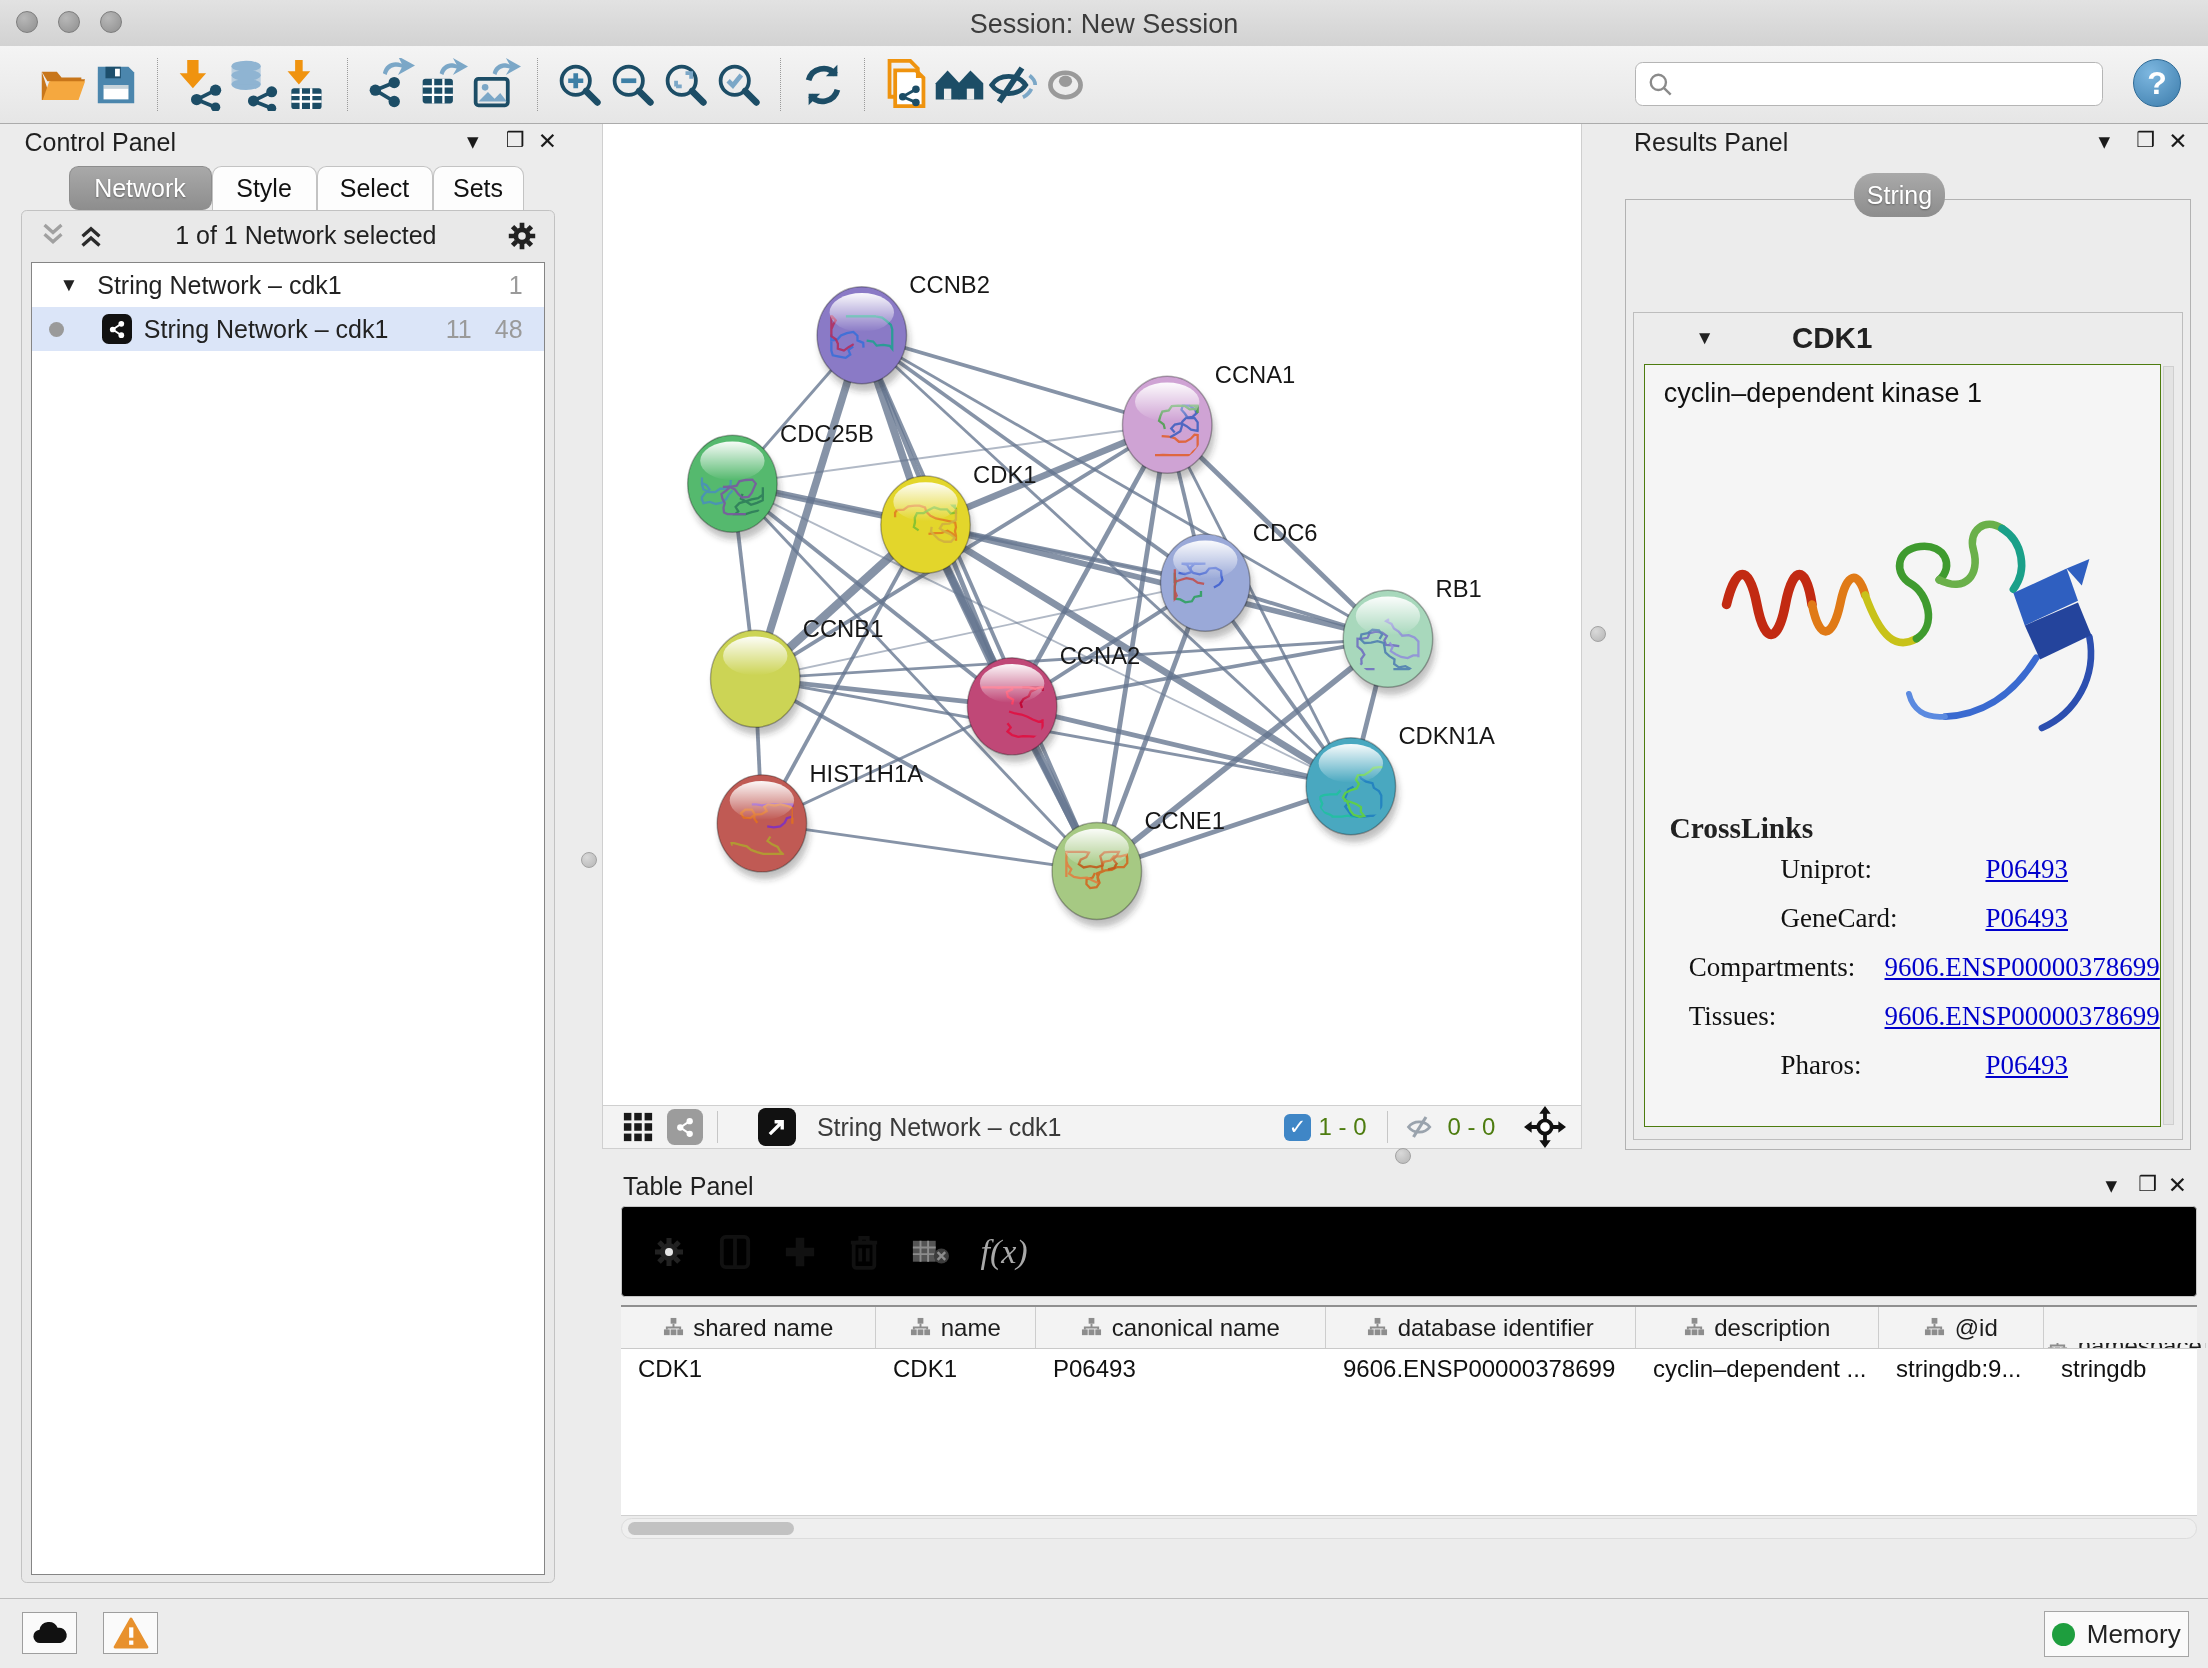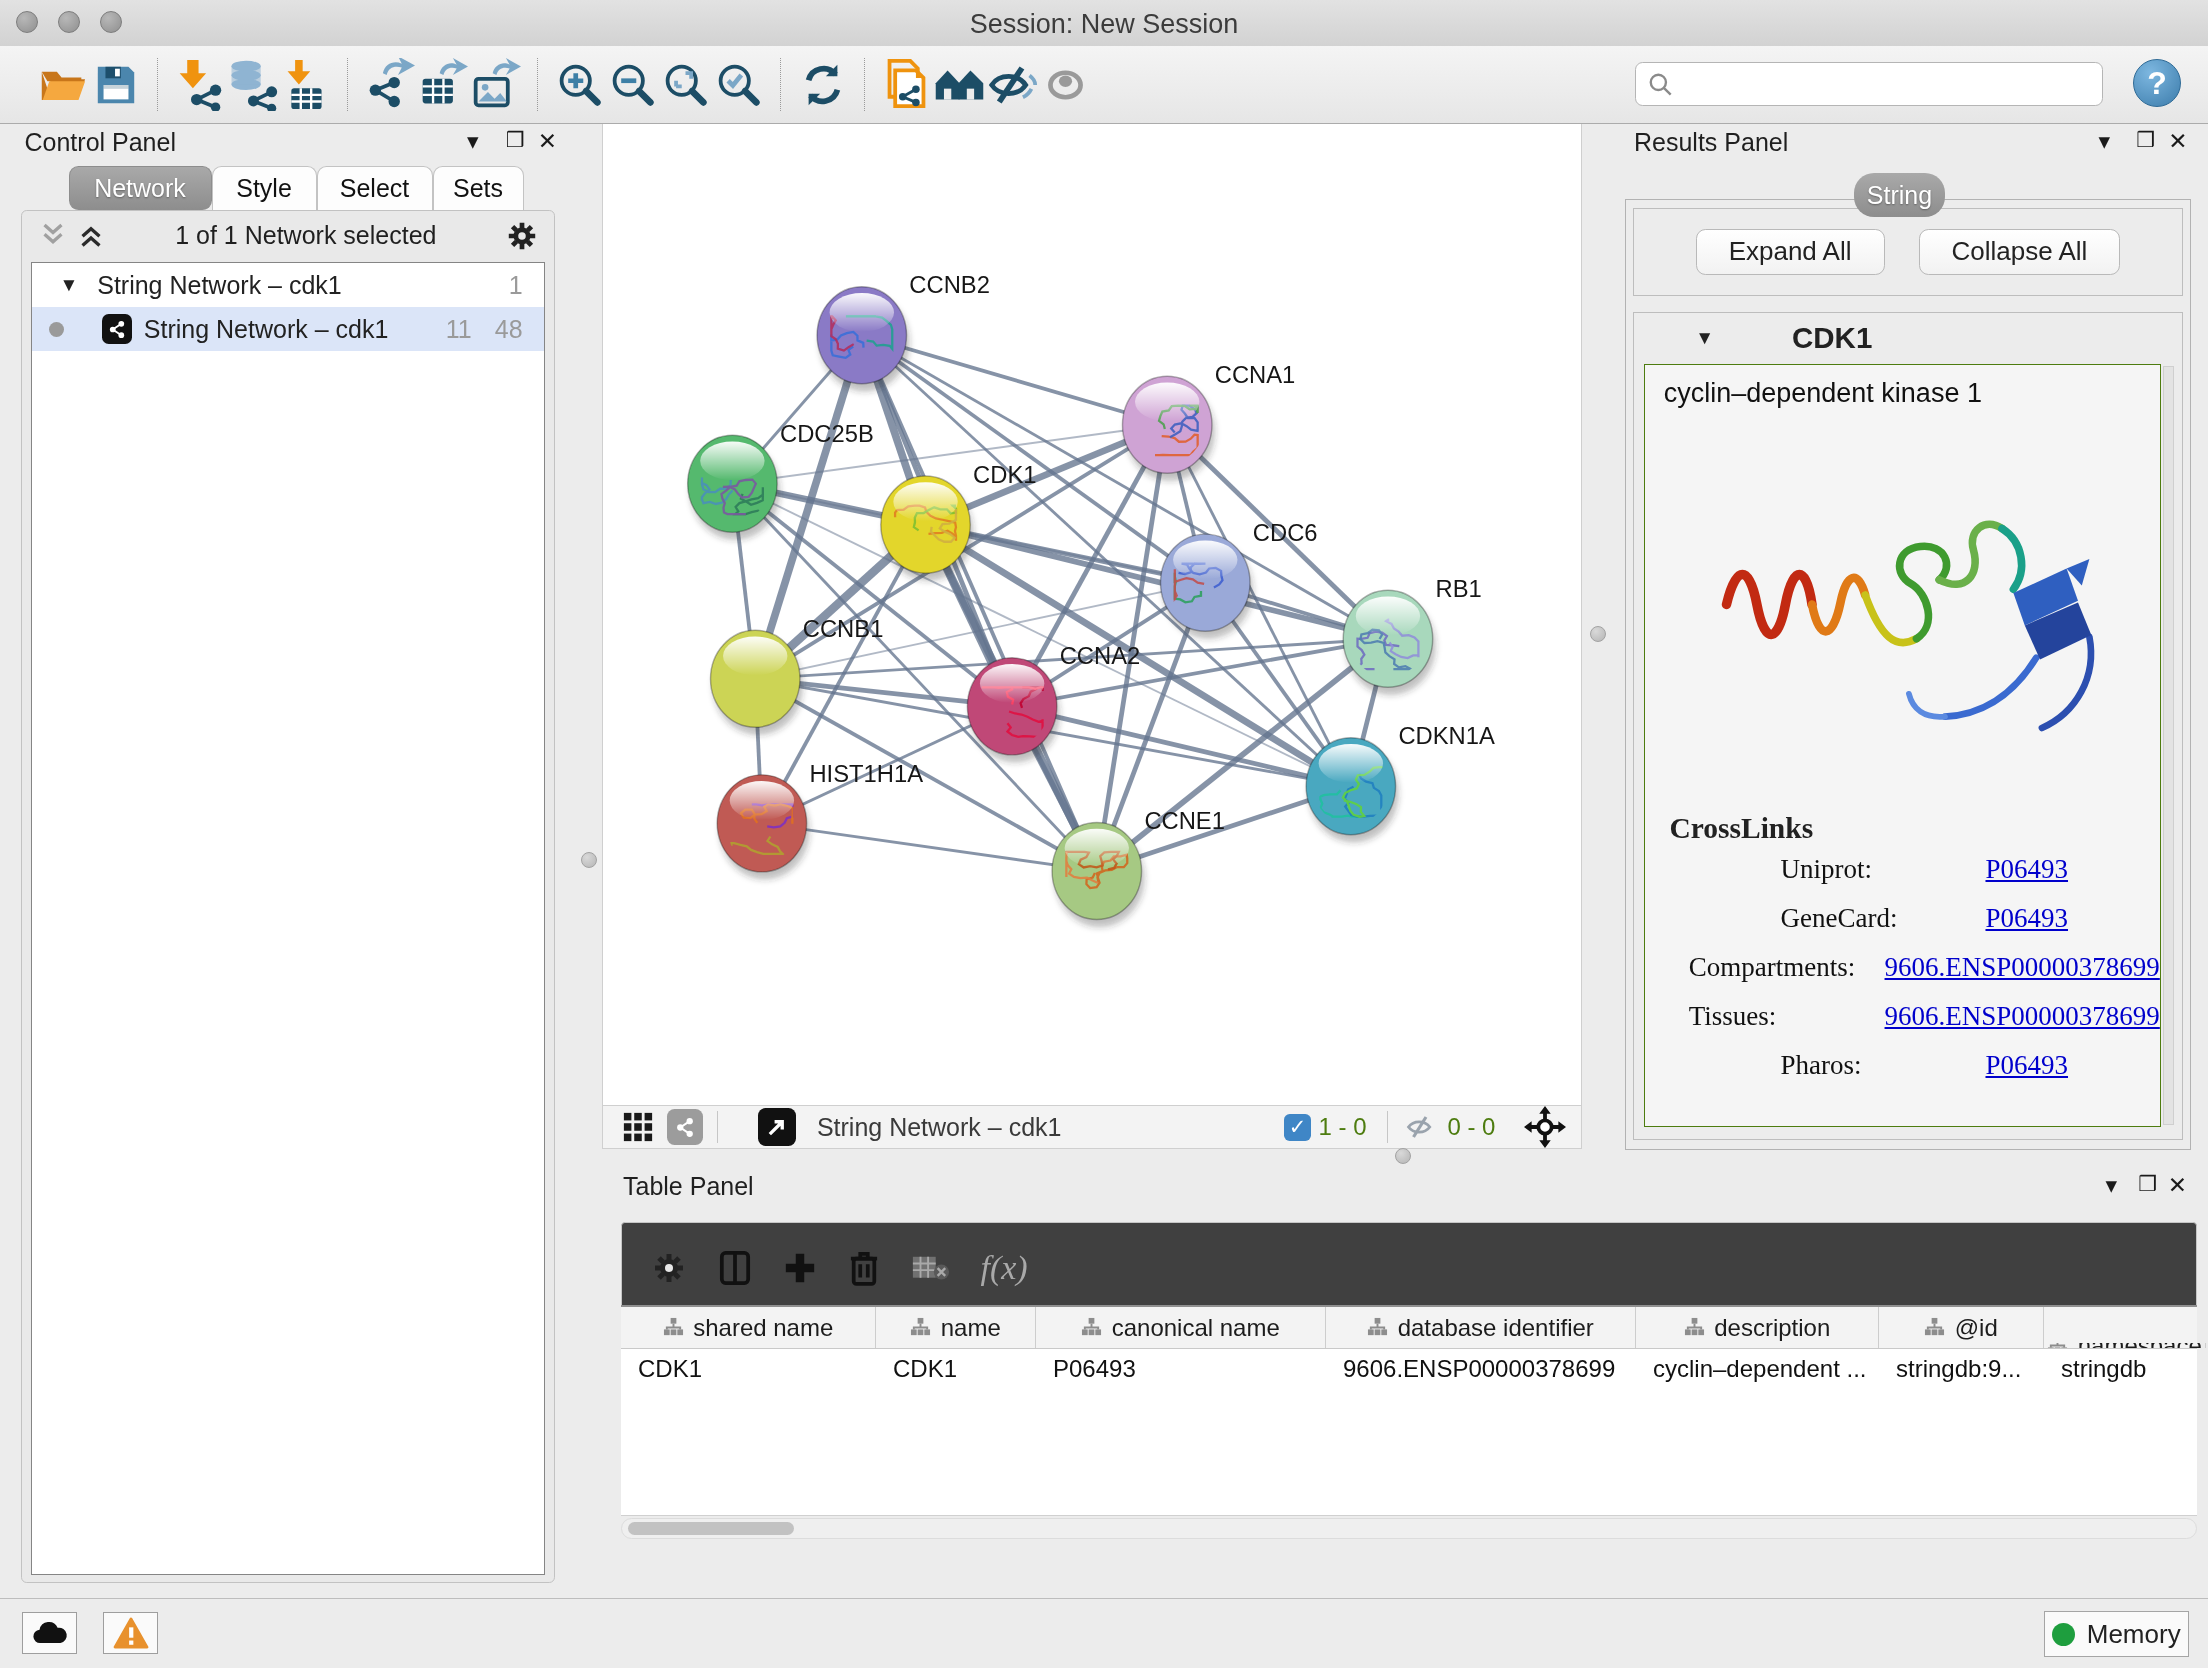--- a/index.html
+++ b/index.html
@@ -87,21 +87,21 @@
   .rp-desc{font-size:27px;color:#111;}
   .rp-scroll{position:absolute;top:53px;bottom:13.3px;right:7.6px;width:11.4px;background:#e3e3e3;border:1px solid #cfcfcf;}
   .crosslinks{font-family:"Liberation Serif",serif;margin-top:5.7px;}
   .cl-title{font-size:29.5px;font-weight:bold;margin:7.6px 0 9.5px 5.7px;}
   .cl-row{display:flex;font-size:27px;margin:8px 0 18px 25px;justify-content:center;}
   .cl-label{width:205px;color:#111;}
   .cl-link{color:#0000cc;text-decoration:underline;}
 
   
   .table-panel{position:absolute;left:602px;top:1164px;width:1606px;height:430px;}
-  .tp-toolbar{position:absolute;left:19px;right:11.4px;top:58px;height:91px;background:#404040;
+  .tp-toolbar{position:absolute;left:19px;right:11.4px;top:42px;height:91px;background:#000000;
     border:1px solid #c5c5c5;border-radius:3.8px;display:flex;align-items:center;gap:32px;padding-left:28.5px;}
   .fx{font-family:"Liberation Serif",serif;font-style:italic;font-size:34px;color:#a9a9a9;}
   .tp-table{position:absolute;left:19px;right:11.4px;top:141px;height:211px;background:#fff;
     border-top:2.9px solid #8f8f8f;border-bottom:1px solid #d0d0d0;}
   .th-row{display:flex;height:42px;background:#f3f3f3;border-bottom:1.9px solid #c9c9c9;}
   .th-cell{display:flex;align-items:center;justify-content:center;gap:9.5px;font-size:24px;color:#1c1c1c;
     border-right:1px solid #cdcdcd;overflow:hidden;white-space:nowrap;flex:0 0 auto;}
   .td-row{display:flex;height:40px;}
   .td-cell{display:flex;align-items:center;font-size:24px;color:#111;padding-left:17px;
     overflow:hidden;white-space:nowrap;flex:0 0 auto;}
@@ -627,24 +627,20 @@
 
   <div class="results-panel">
     <div class="panel-title" style="left:17px;top:3.8px">Results Panel</div>
     <div class="win-ctl" style="right:89px">▾</div>
     <div class="win-ctl sq" style="right:44px">❒</div>
     <div class="win-ctl" style="right:11.4px">✕</div>
 
     <div class="rp-tab">String</div>
 
     <div class="rp-outer">
-      <div class="rp-buttons">
-        <div class="rp-btn">Expand All</div>
-        <div class="rp-btn">Collapse All</div>
-      </div>
 
       <div class="rp-section">
         <div class="rp-sec-head">
           <span style="margin-left:61px;font-size:19px">▼</span>
           <span class="rp-gene">CDK1</span>
         </div>
         <div class="rp-inner">
           <div class="rp-desc">cyclin–dependent kinase 1</div>
 
           <svg width="495" height="380" viewBox="0 0 460 400" style="margin:15px 0 0 5.7px">

